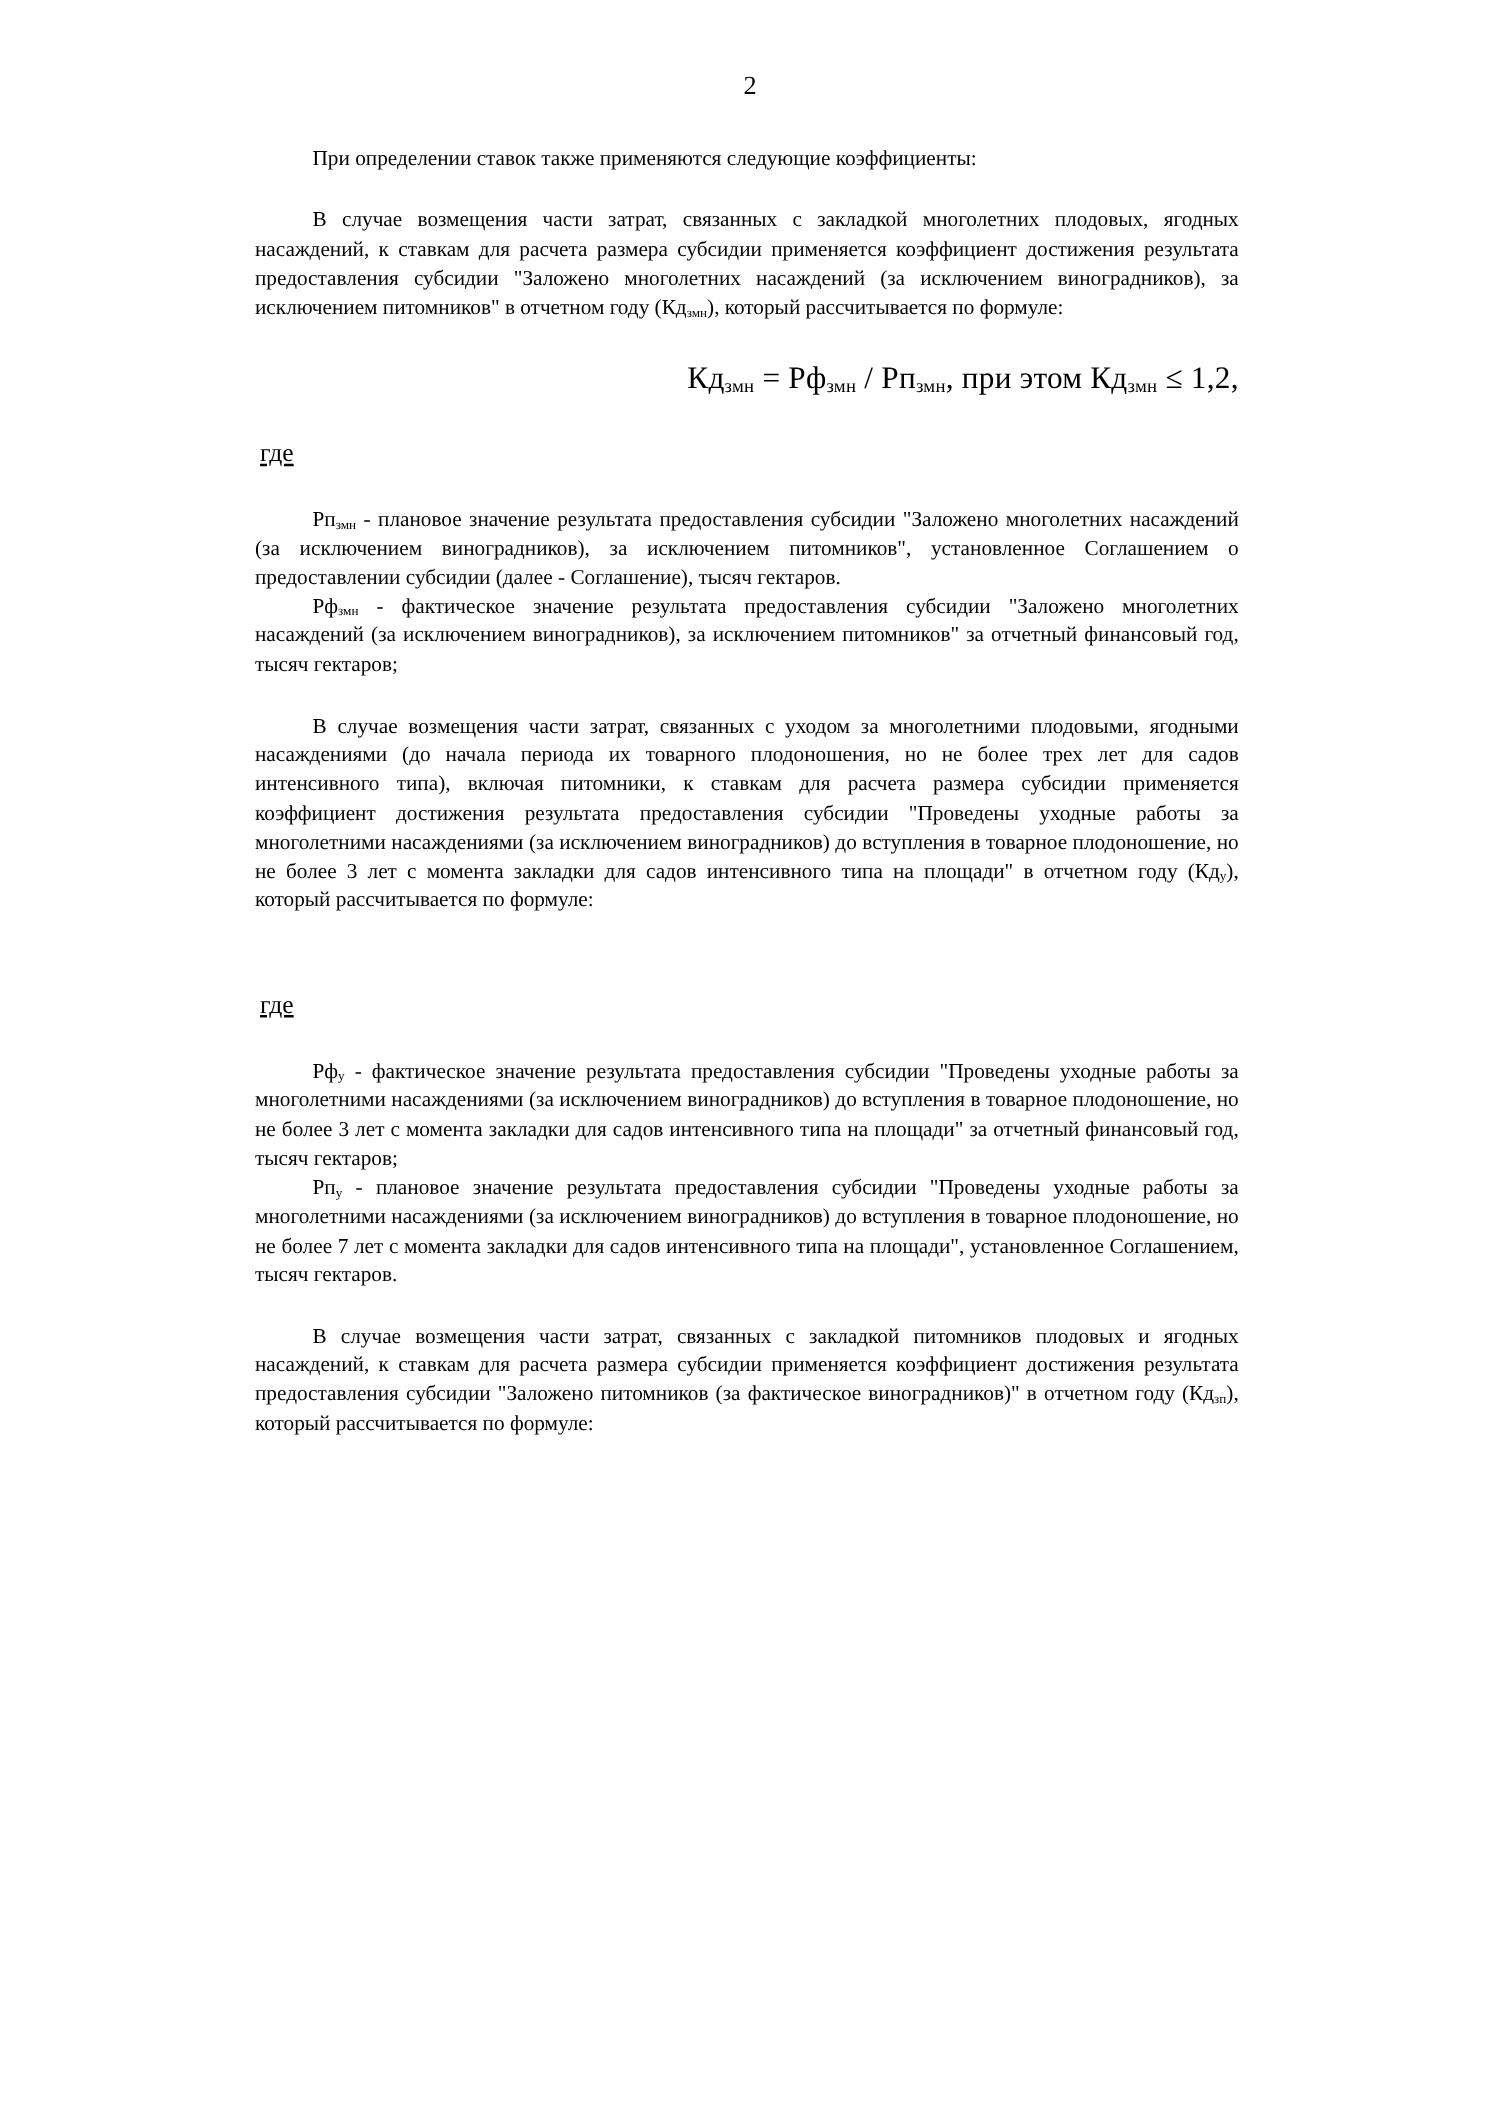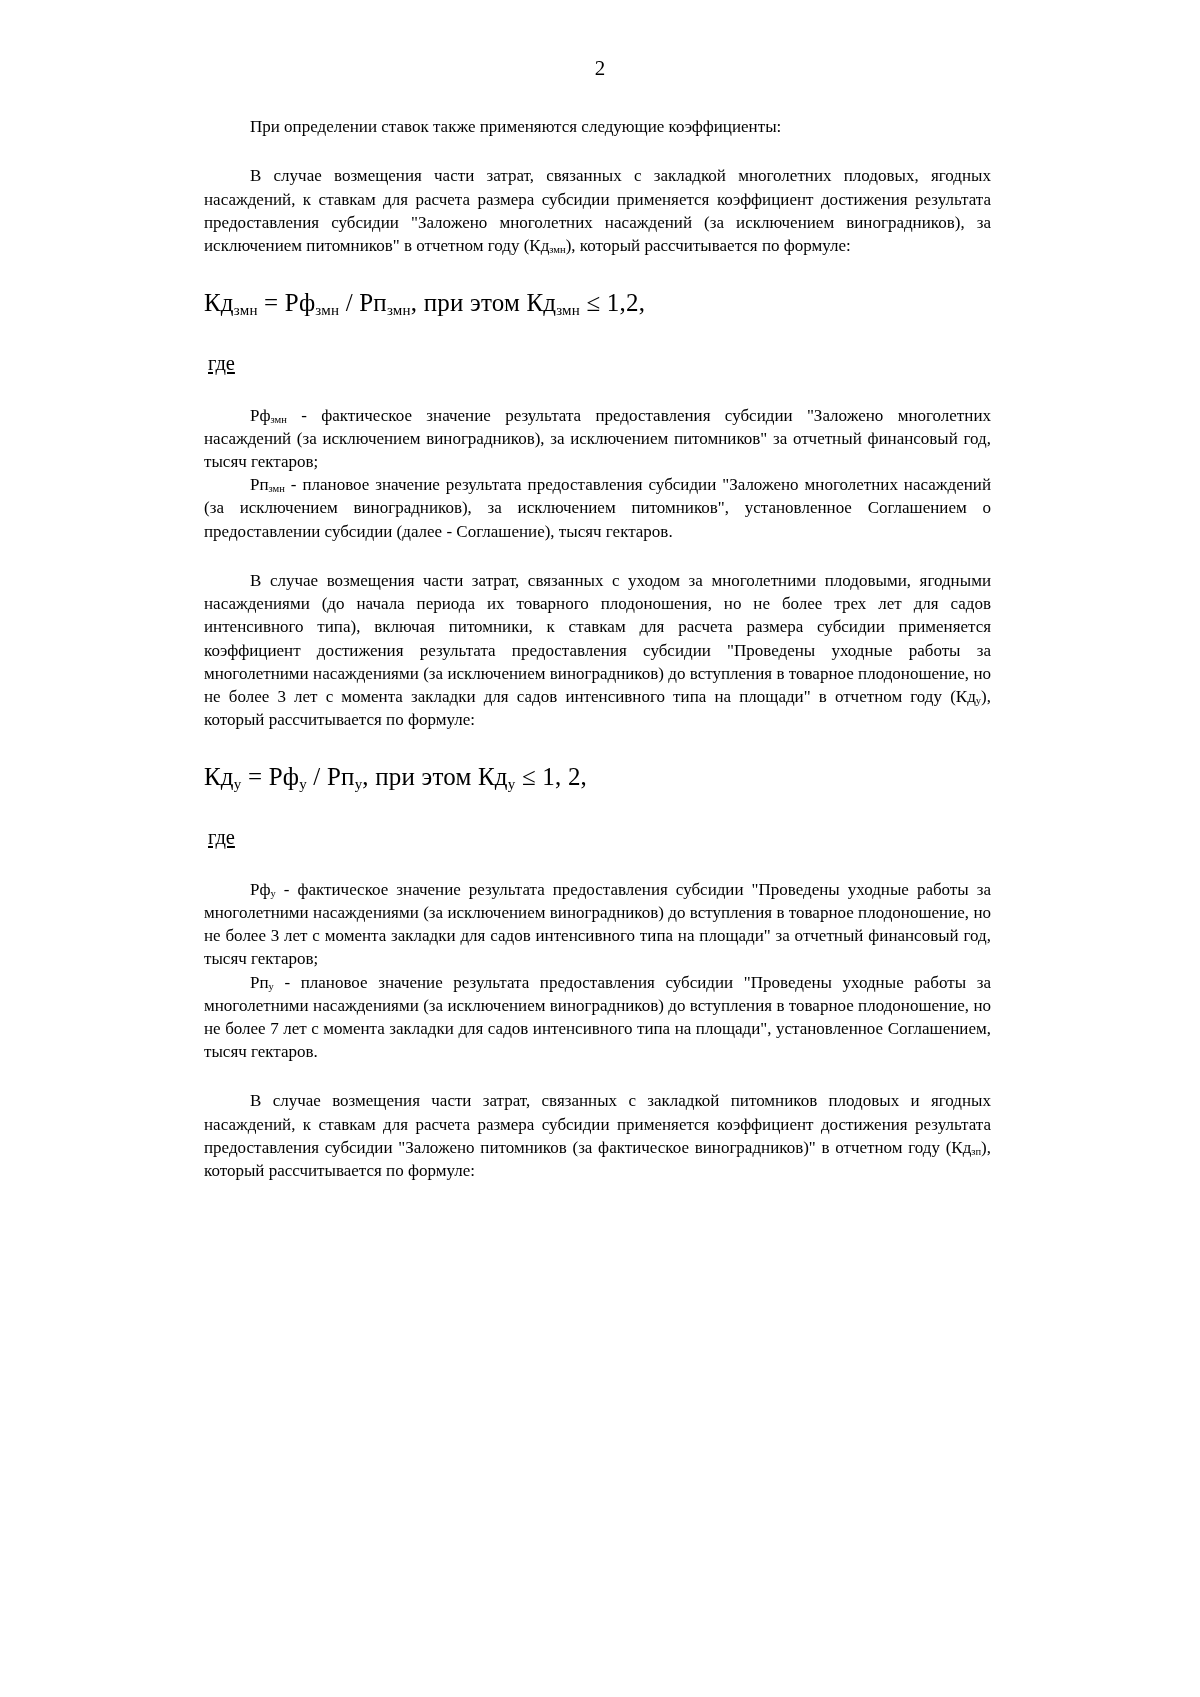--- a/index.html
+++ b/index.html
@@ -42,21 +42,21 @@
   .gap-lg { height: 30px; }
   .gde {
     margin: 0;
     font-size: 20.5px;
     line-height: 1.365;
     text-indent: 0;
     padding-left: 4px;
     text-decoration: underline;
   }
   .formula {
-    text-align: left;
+    text-align: right;
     font-size: 25px;
     line-height: 1.3;
     margin: 0;
     letter-spacing: 0.2px;
   }
   .formula .tok { white-space: nowrap; }
   sub {
     font-size: 0.62em;
     vertical-align: -0.22em;
     line-height: 0;
@@ -84,31 +84,30 @@
     <div class="gap-lg"></div>
 
     <p class="formula"><span class="tok"><span>Кд</span><sub>змн</sub></span><span> = Рф</span><sub>змн</sub><span> / Рп</span><sub>змн</sub><span>, при этом Кд</span><sub>змн</sub><span> ≤ 1,2,</span></p>
 
     <div class="gap-lg"></div>
 
     <p class="gde">где</p>
 
     <div class="gap-md"></div>
 
+    <p class="para"><span>Рп</span><sub>змн</sub><span> - плановое значение результата предоставления субсидии "Заложено многолетних насаждений (за исключением виноградников), за исключением питомников", установленное Соглашением о предоставлении субсидии (далее - Соглашение), тысяч гектаров.</span></p>
+
     <p class="para"><span>Рф</span><sub>змн</sub><span> - фактическое значение результата предоставления субсидии "Заложено многолетних насаждений (за исключением виноградников), за исключением питомников" за отчетный финансовый год, тысяч гектаров;</span></p>
-
-    <p class="para"><span>Рп</span><sub>змн</sub><span> - плановое значение результата предоставления субсидии "Заложено многолетних насаждений (за исключением виноградников), за исключением питомников", установленное Соглашением о предоставлении субсидии (далее - Соглашение), тысяч гектаров.</span></p>
 
     <div class="gap-md"></div>
 
     <p class="para"><span>В случае возмещения части затрат, связанных с уходом за многолетними плодовыми, ягодными насаждениями (до начала периода их товарного плодоношения, но не более трех лет для садов интенсивного типа), включая питомники, к ставкам для расчета размера субсидии применяется коэффициент достижения результата предоставления субсидии "Проведены уходные работы за многолетними насаждениями (за исключением виноградников) до вступления в товарное плодоношение, но не более 3 лет с момента закладки для садов интенсивного типа на площади" в отчетном году (Кд</span><sub>у</sub><span>), который рассчитывается по формуле:</span></p>
 
     <div class="gap-lg"></div>
 
-    <p class="formula"><span class="tok"><span>Кд</span><sub>у</sub></span><span> = Рф</span><sub>у</sub><span> / Рп</span><sub>у</sub><span>, при этом Кд</span><sub>у</sub><span> ≤ 1, 2,</span></p>
 
     <div class="gap-lg"></div>
 
     <p class="gde">где</p>
 
     <div class="gap-md"></div>
 
     <p class="para"><span>Рф</span><sub>у</sub><span> - фактическое значение результата предоставления субсидии "Проведены уходные работы за многолетними насаждениями (за исключением виноградников) до вступления в товарное плодоношение, но не более 3 лет с момента закладки для садов интенсивного типа на площади" за отчетный финансовый год, тысяч гектаров;</span></p>
 
     <p class="para"><span>Рп</span><sub>у</sub><span> - плановое значение результата предоставления субсидии "Проведены уходные работы за многолетними насаждениями (за исключением виноградников) до вступления в товарное плодоношение, но не более 7 лет с момента закладки для садов интенсивного типа на площади", установленное Соглашением, тысяч гектаров.</span></p>

